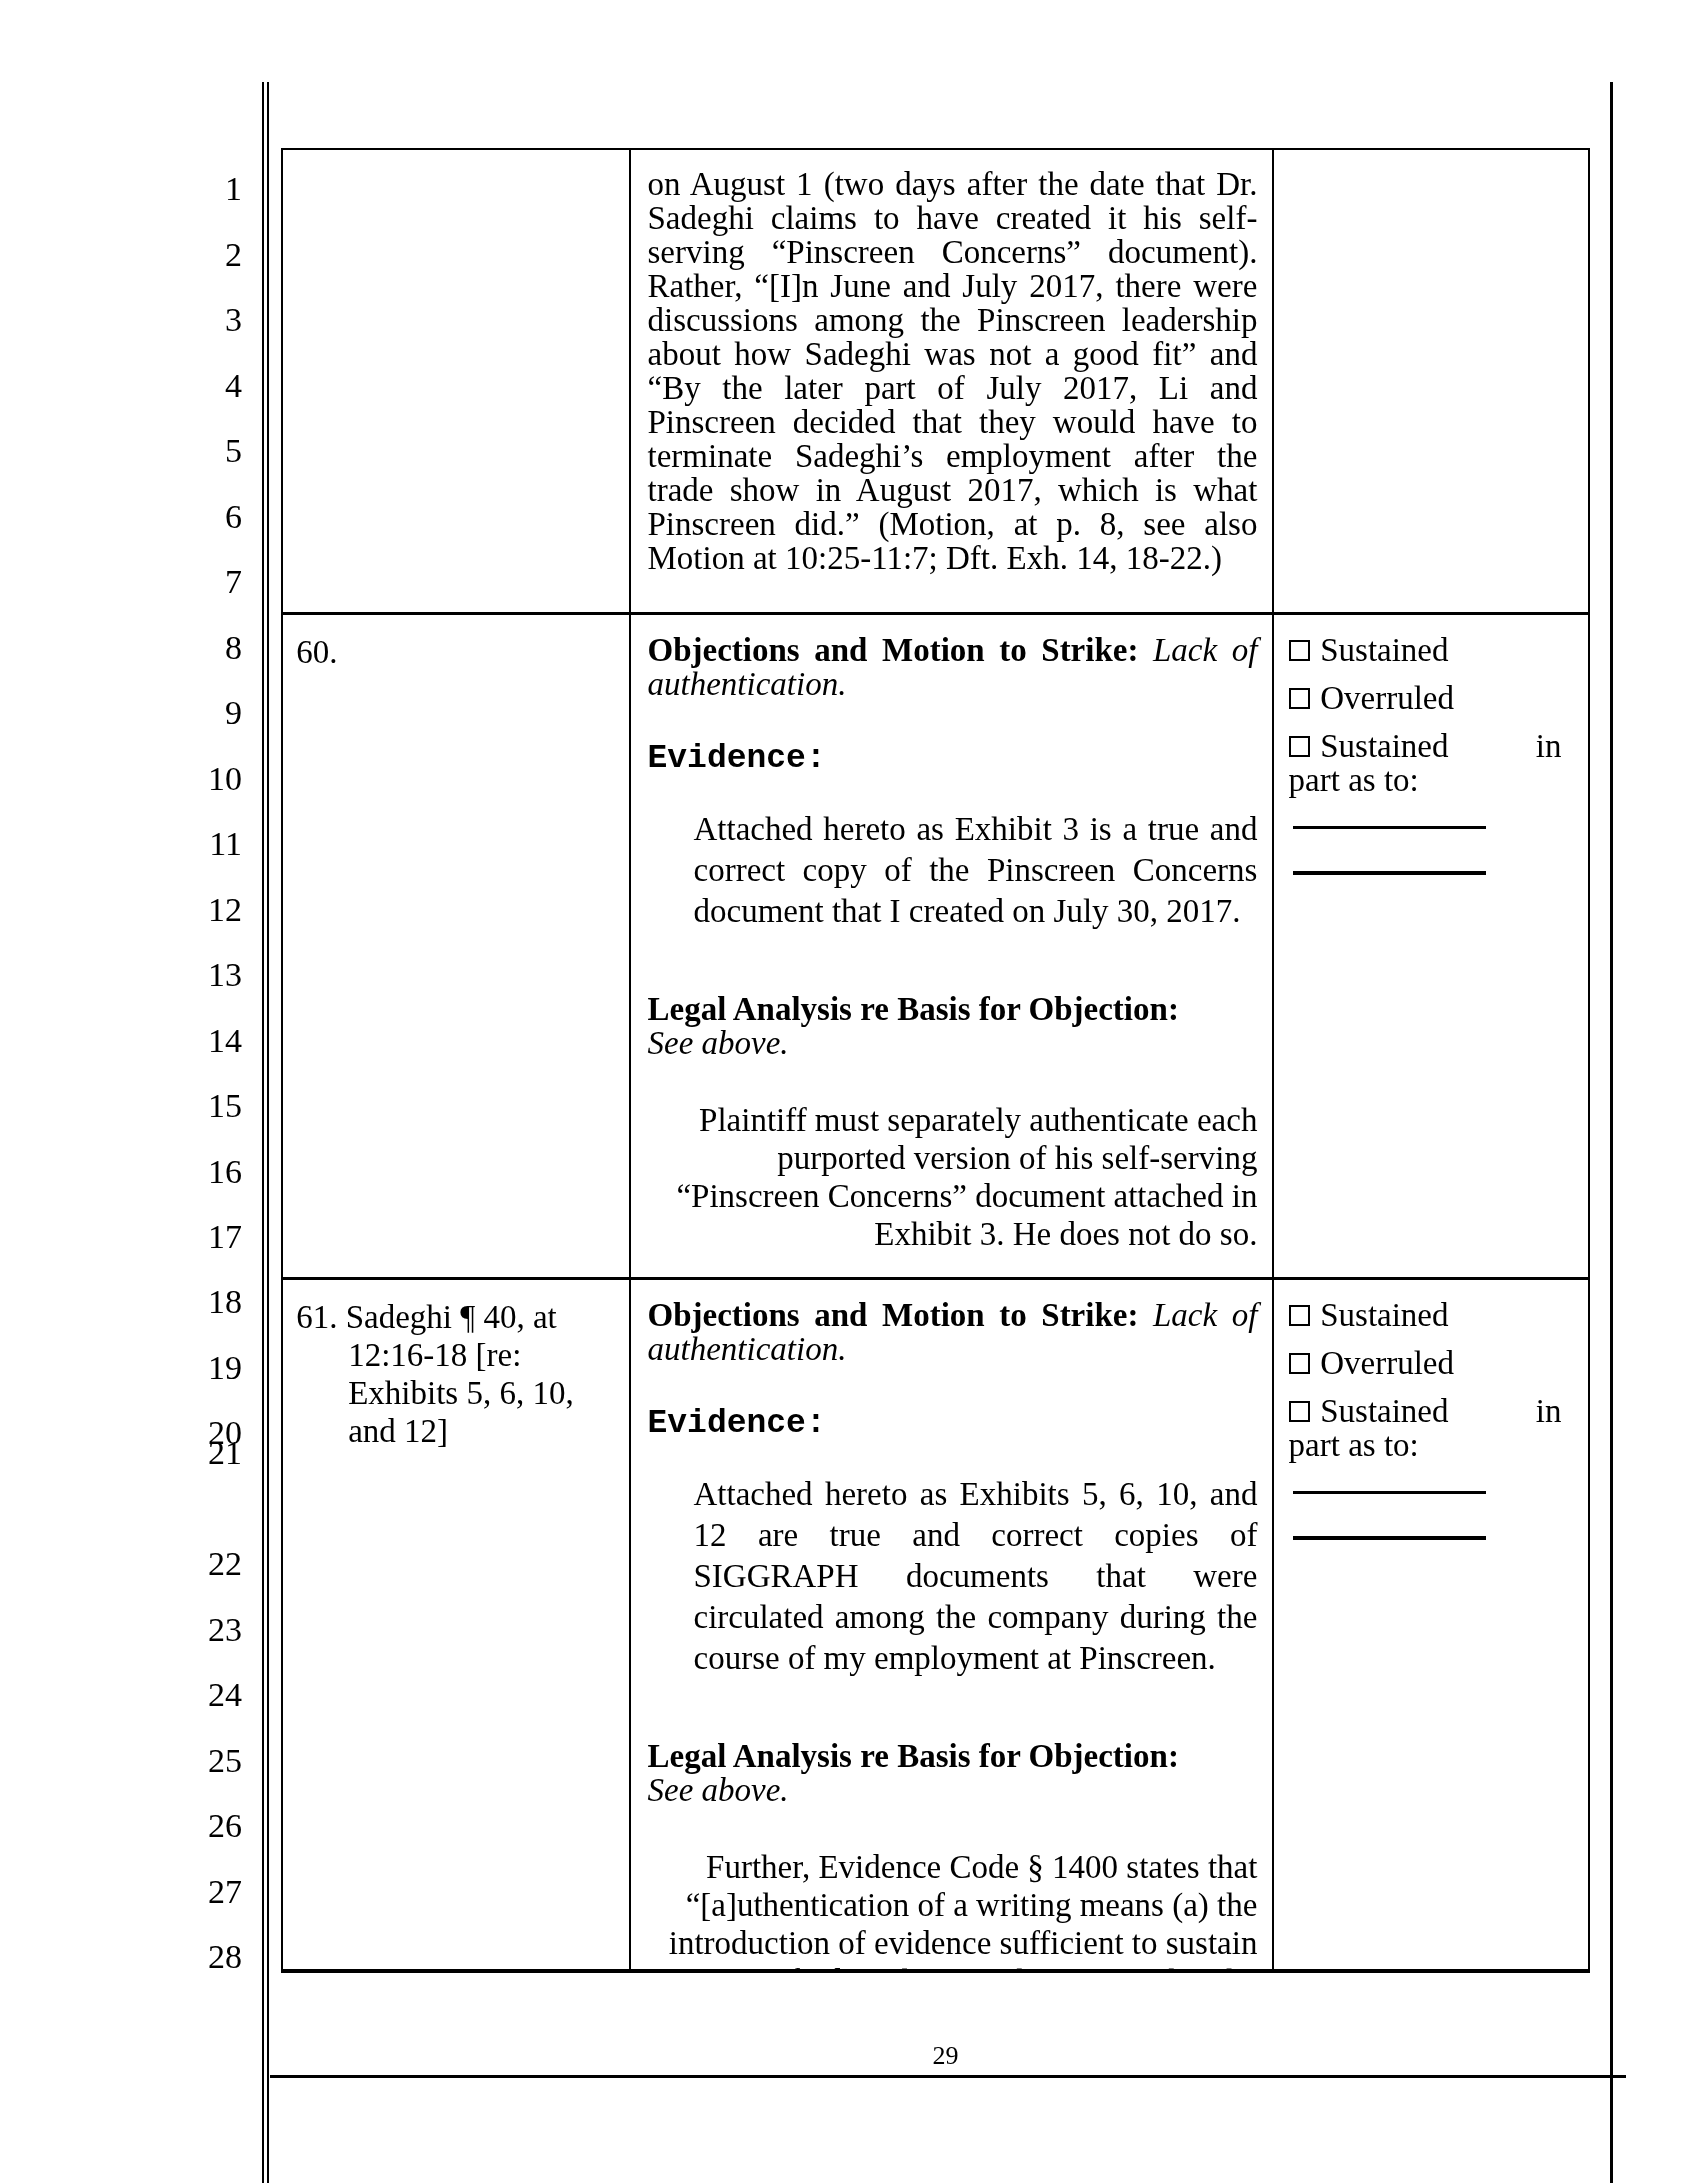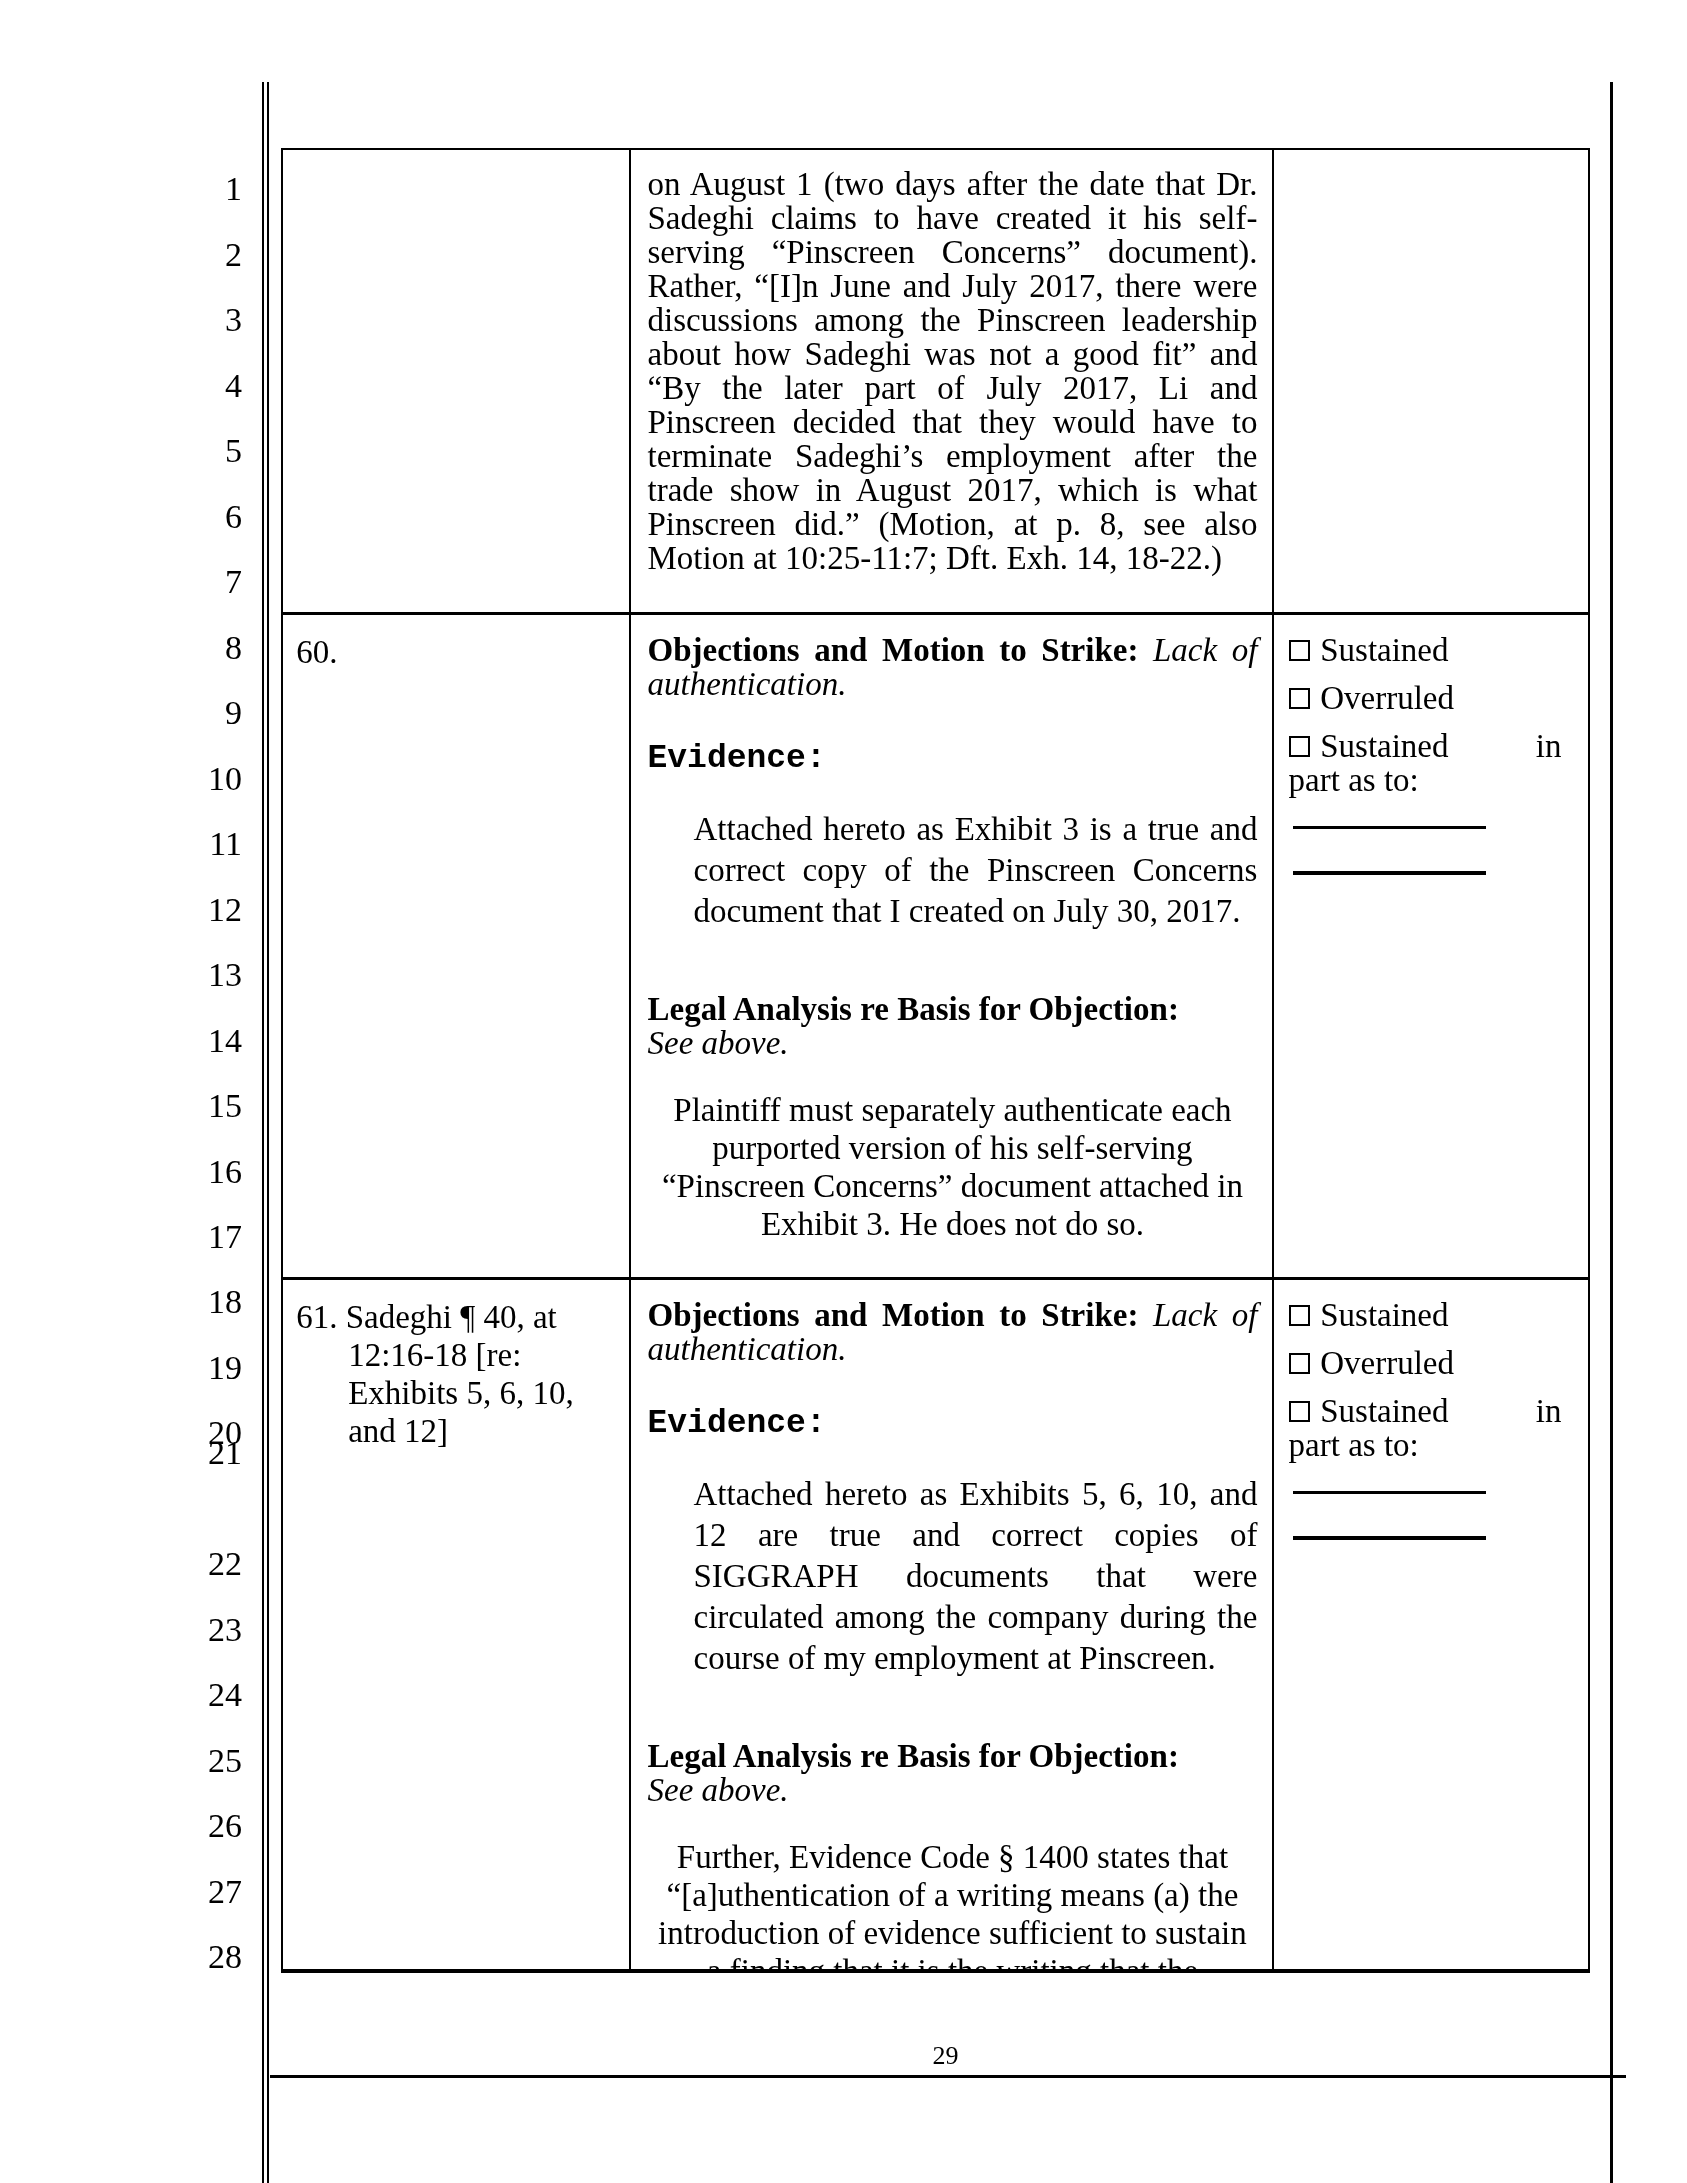--- a/index.html
+++ b/index.html
@@ -44,21 +44,21 @@
   .just { text-align:justify; }
   .b { font-weight:bold; }
   .i { font-style:italic; }
 
   .num-cell { white-space:normal; }
   .hang { padding-left:52px; text-indent:-52px; line-height:38px; }
 
   .p-evlabel { margin-top:41px;font-family:Liberation Mono, monospace; }
   .p-evtext  { margin-top:33px; margin-left:46px; text-align:justify; line-height:41px; }
   .p-legal   { margin-top:60px; }
-  .p-analysis{ margin-top:31px; line-height:38px; text-align:center; }
+  .p-analysis{ margin-top:41px; line-height:38px; text-align:right; }
 
   
   .cb-item { display:flex; align-items:center; }
   .cb-item + .cb-item { margin-top:14px; }
   .cb-box {
     display:inline-block; width:17px; height:17px;
     border:2px solid #000; flex:0 0 auto; margin-right:10.6px;
   }
   .cb-spacer { flex:1 1 auto; }
   .cb-line2 { margin-top:0; }

